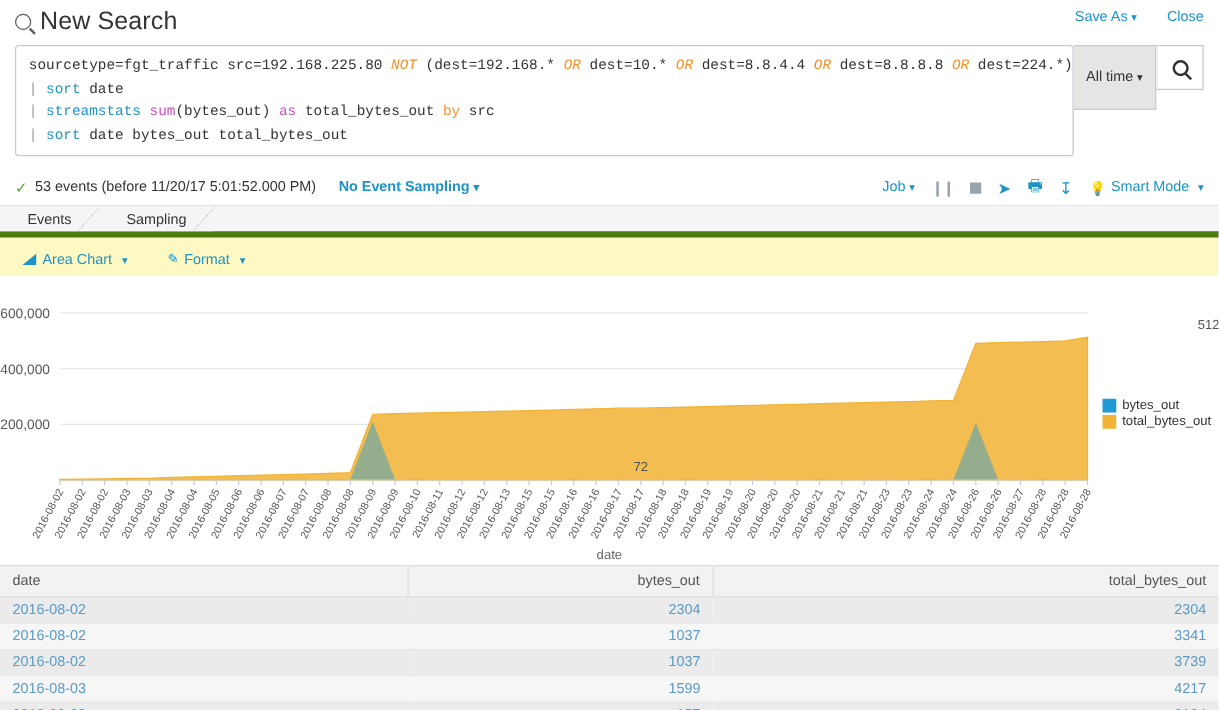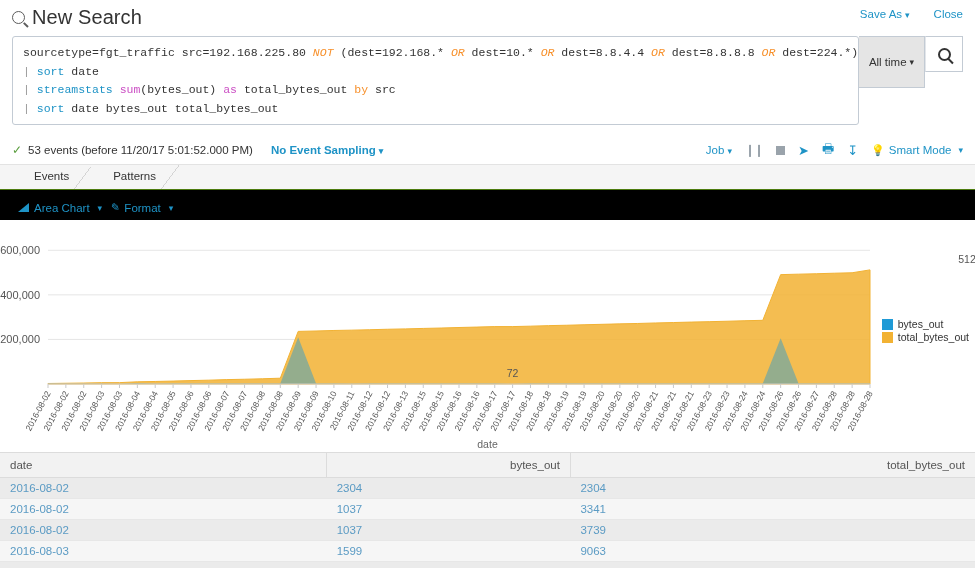--- a/index.html
+++ b/index.html
@@ -121,23 +121,23 @@
   .ic-pause{ color:#9aa3ab; letter-spacing:-1px; font-size:12px; }
   .ic-stop{ width:9px;height:9px;background:#9aa3ab;display:inline-block; }
   .ic-share, .ic-print, .ic-export{ color:#1e93c6; font-size:13px; }
   .smart{ color:#1e93c6; display:flex;align-items:center;gap:4px; }
   .bulb{ color:#f7902b; font-size:11px; }
 
   
   .tabs{
     position:relative;
     height:25px;
-    padding-left:12px;
+    padding-left:0;
     background:#f5f5f5;
-    border-bottom:1px solid #4d7c0f;
+    border-bottom:5px solid #4d7c0f;
     display:flex;
   }
   .tab{
     position:relative;
     padding:5px 22px 4px 22px;
     font-size:11.5px;
     color:#333;
     cursor:pointer;
     background:#f5f5f5;
   }
@@ -155,24 +155,24 @@
     margin-bottom:-1px;
     z-index:2;
   }
   .tab.active:after{
     background:linear-gradient(to bottom right, transparent 49.5%, #d4d4d4 49.5%, #d4d4d4 52%, #fff 52%);
   }
 
   
   .viz-toolbar{
     height:30px;
-    display:flex;align-items:center;gap:8px;
+    display:flex;align-items:center;gap:31px;
     padding:5px 0 0 18px;
     font-size:11.5px;
-    background:#000000;
+    background:#fef9c3;
   }
   .viz-item{ color:#1e93c6; display:flex; align-items:center; gap:5px; cursor:pointer;}
   .ic-chart{
     width:11px;height:9px;display:inline-block;position:relative;
   }
   .ic-chart:before{
     content:""; position:absolute; left:0; bottom:0;
     width:0;height:0;
     border-left:11px solid transparent;
     border-bottom:9px solid #1e93c6;
@@ -212,21 +212,21 @@
     border-right:1px solid #dcdcdc;
     text-align:left;
   }
   .res-table th.num{ text-align:right; }
   .res-table th:last-child{ border-right:none; }
   .res-table td{
     padding:4px 10px;
     border-bottom:1px solid #e7e7e7;
     color:#5b9bc4;
   }
-  .res-table td.num{ }
+  .res-table td.num{ text-align:right; }
   .res-table tbody tr:nth-child(odd){ background:#ebebeb; }
   .res-table tbody tr:nth-child(even){ background:#f6f6f6; }
   .cell-link{ color:#5b9bc4; cursor:pointer; }
 
   .xlabel{
     position:absolute;
     left:0; right:0;
     bottom:2px;
     text-align:center;
     font-size:10.5px;
@@ -287,21 +287,21 @@
     <span class="smart">
       <span class="bulb">💡</span>
       <span>Smart Mode</span>
         <span class="caret">▾</span>
     </span>
   </div>
 </div>
 
 <div class="tabs">
   <div class="tab"><span>Events</span></div>
-  <div class="tab"><span>Patterns</span></div>
+  <div class="tab"><span>Sampling</span></div>
 </div>
 
 <div class="viz-toolbar">
   <span class="viz-item">
     <i class="ic-chart"></i>
     <span>Area Chart</span>
       <span class="caret">▾</span>
   </span>
   <span class="viz-item">
     <i class="ic-pencil">✎</i>
@@ -451,21 +451,21 @@
         <td class="num"><span class="cell-link">3341</span></td>
       </tr>
       <tr>
         <td><span class="cell-link">2016-08-02</span></td>
         <td class="num"><span class="cell-link">1037</span></td>
         <td class="num"><span class="cell-link">3739</span></td>
       </tr>
       <tr>
         <td><span class="cell-link">2016-08-03</span></td>
         <td class="num"><span class="cell-link">1599</span></td>
-        <td class="num"><span class="cell-link">9063</span></td>
+        <td class="num"><span class="cell-link">4217</span></td>
       </tr>
       <tr>
         <td><span class="cell-link">2016-08-03</span></td>
         <td class="num"><span class="cell-link">157</span></td>
         <td class="num"><span class="cell-link">6134</span></td>
       </tr>
     </tbody>
 </table>
 
 </body></html>

